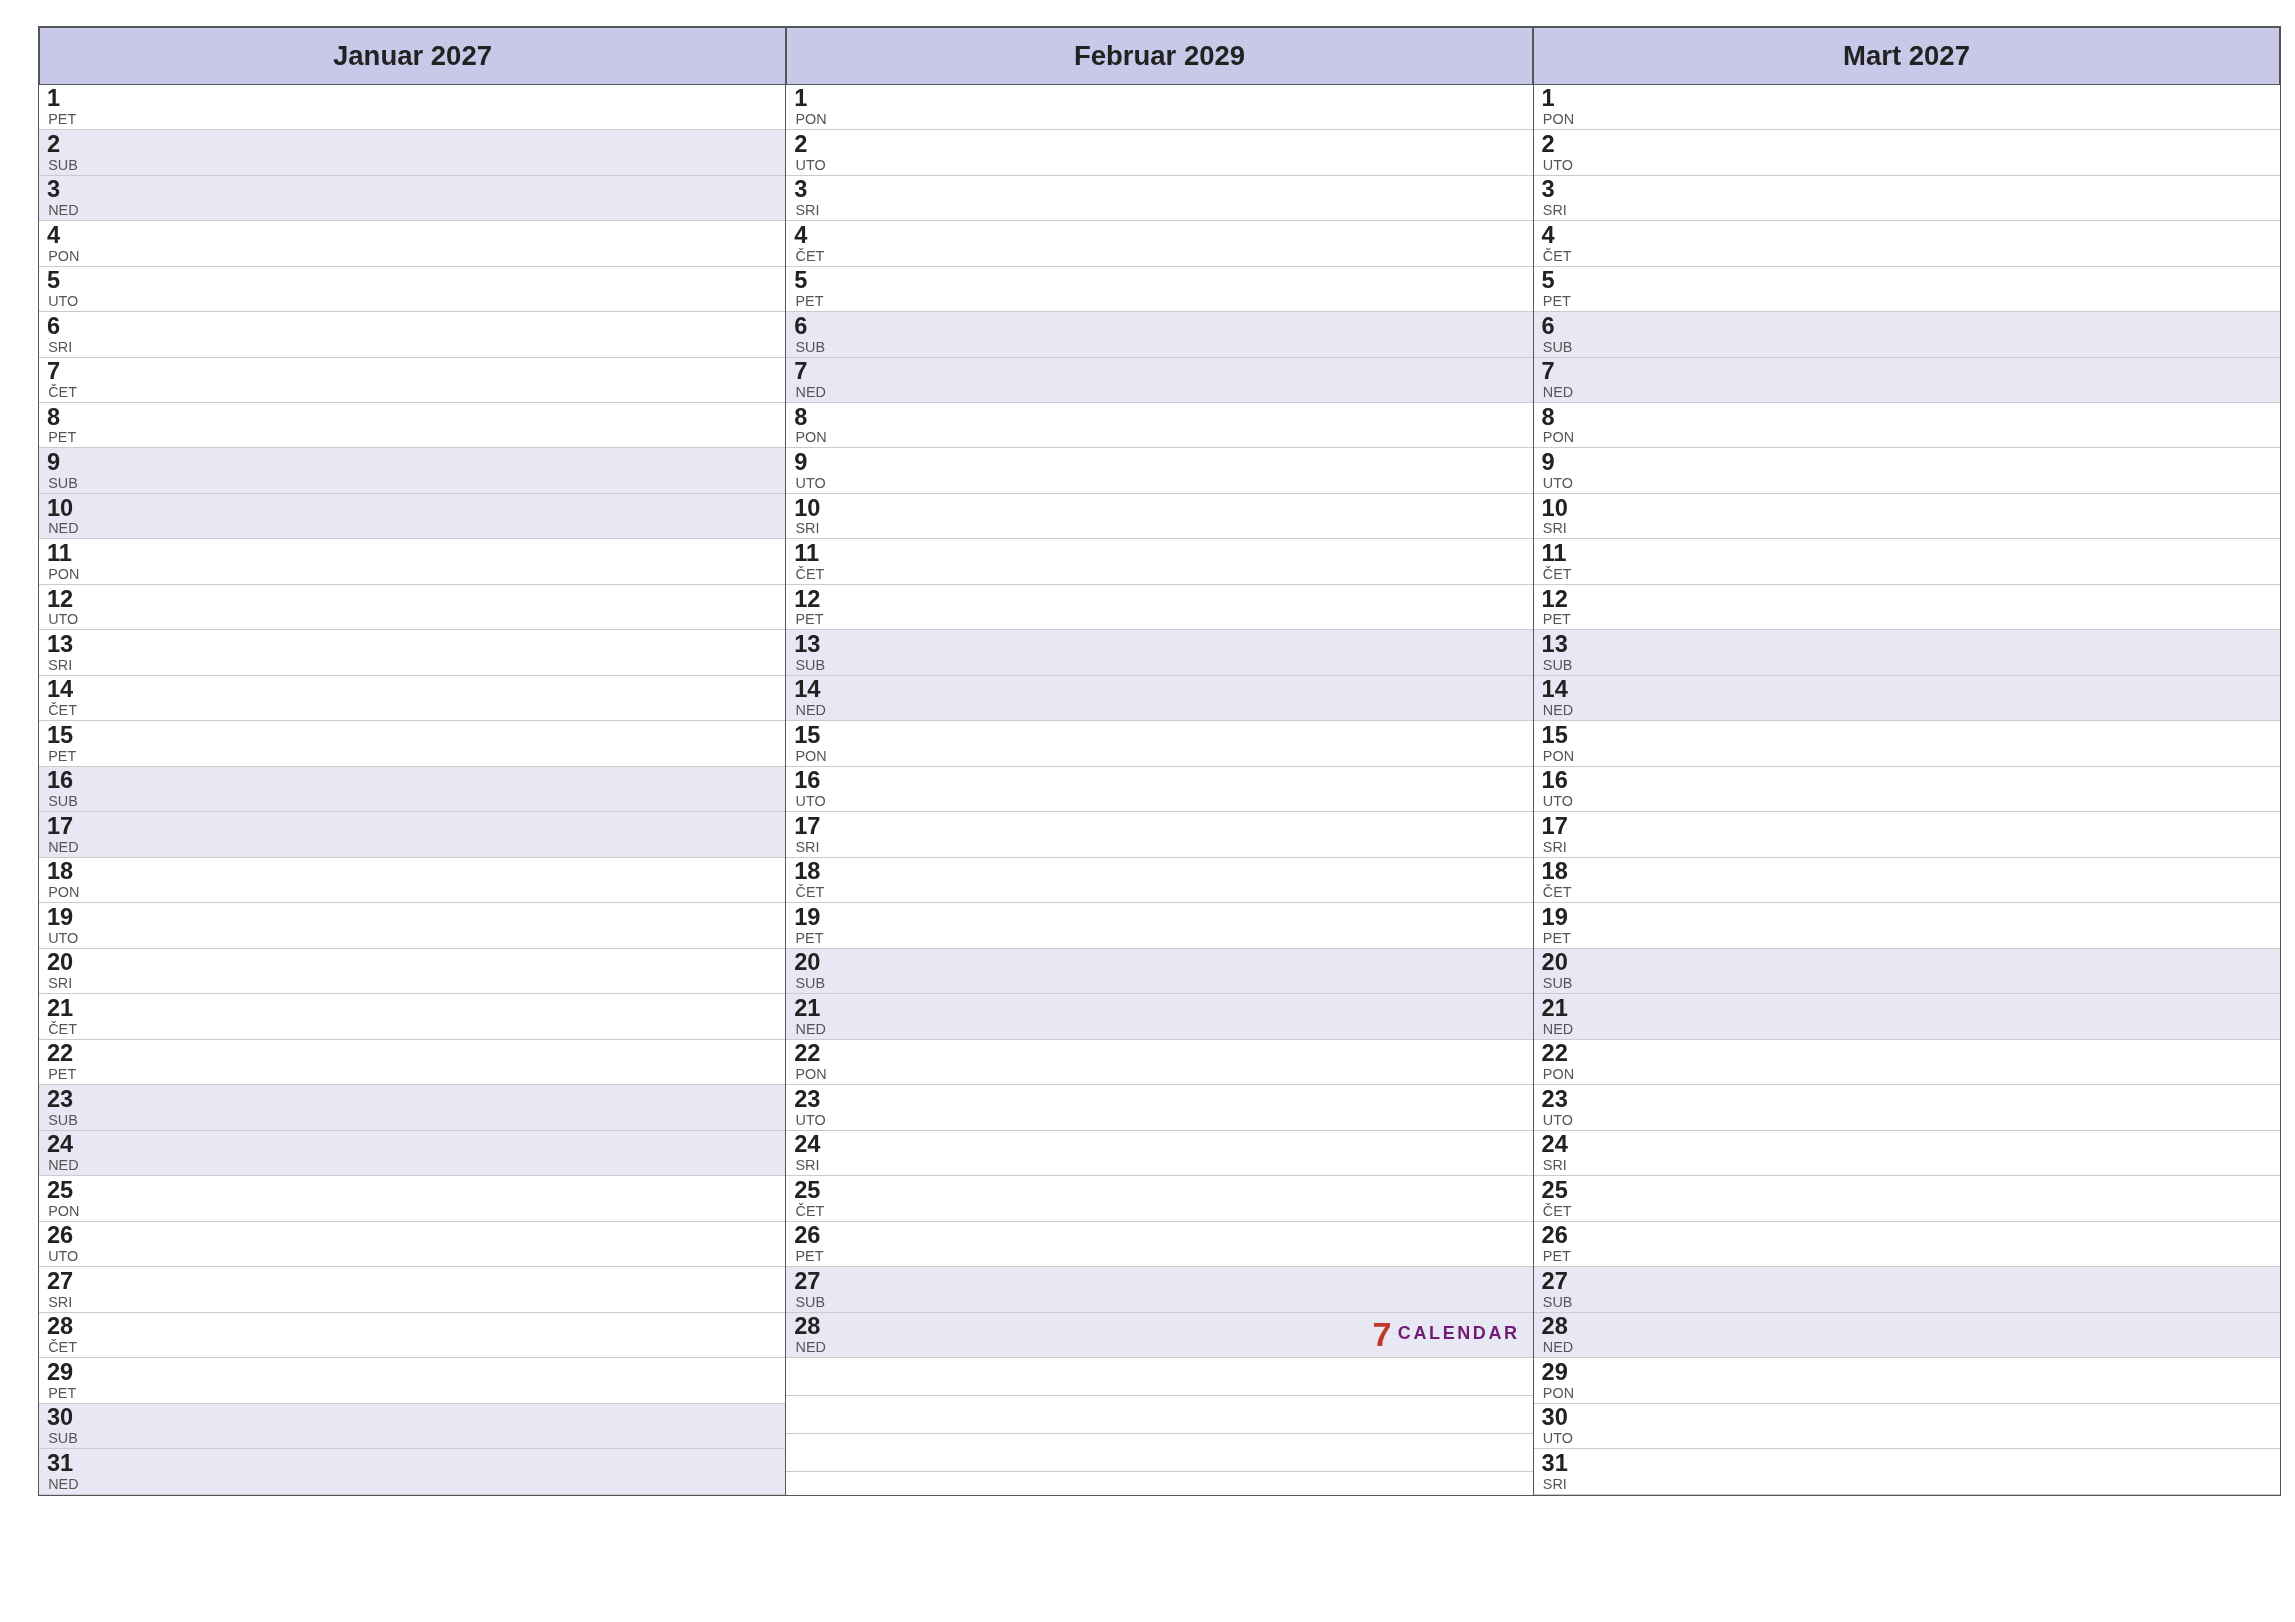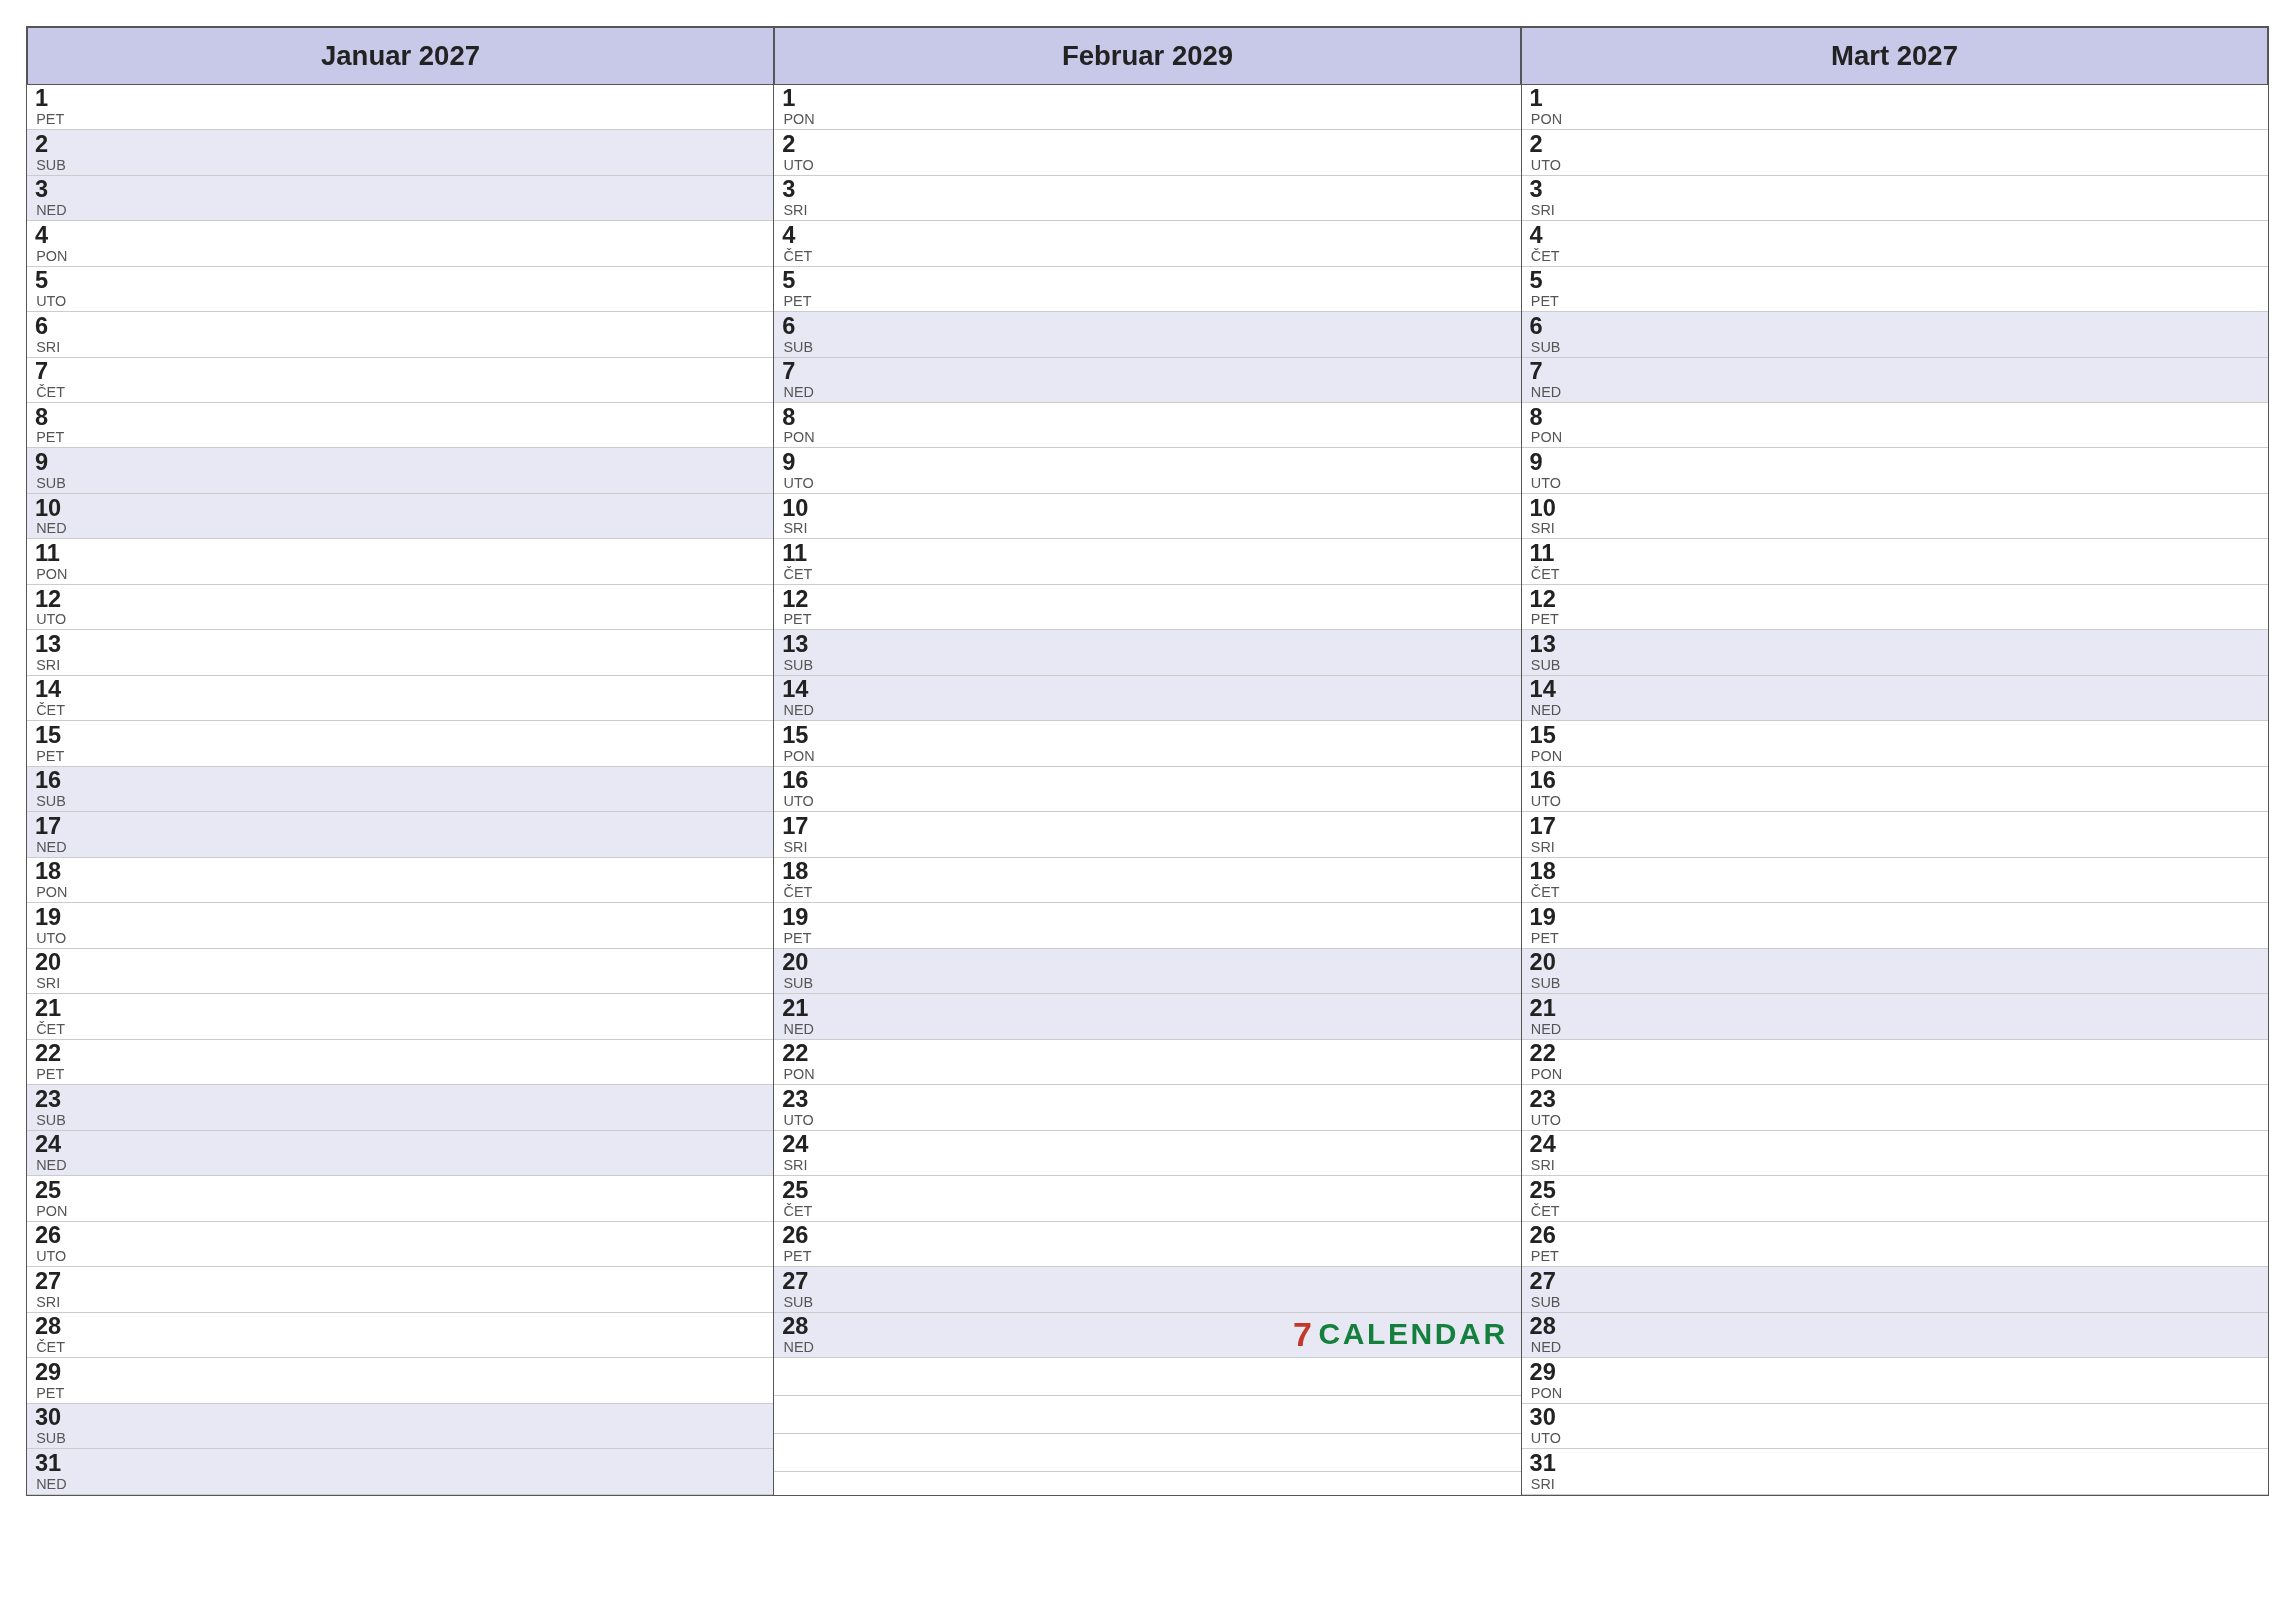--- a/index.html
+++ b/index.html
@@ -8,20 +8,21 @@
       font-family: Arial, sans-serif;
       width: 2295px;
       min-height: 1623px;
       padding: 26px;
     }
     .calendar-wrapper {
       border: 1.3px solid #555;
       display: flex;
       flex-direction: column;
       width: 100%;
+      margin-left: 12px;
     }
     .months-header {
       display: flex;
       width: 100%;
     }
     .month-header {
       flex: 1;
       background: #c8c8e8;
       border: 0.7px solid #555;
       text-align: center;
@@ -443,21 +444,21 @@
             <span class="day-name">SUB</span>
           </div>
         </div>
         <div class="day-row weekend" style="position: relative;">
           <div class="day-label">
             <span class="day-number">28</span>
             <span class="day-name">NED</span>
           </div>
           <div style="display: flex; align-items: center; gap: 6.5px; margin-left: auto; position: absolute; right: 13px; bottom: 6.5px;">
             <span style="font-size: 34px; font-weight: bold; color: rgb(192, 57, 43); line-height: 1;">7</span>
-            <span style="font-size: 30px; letter-spacing: 2.6px; font-weight: bold; color: #15803d;">CALENDAR</span>
+            <span style="font-size: 18px; letter-spacing: 2.6px; font-weight: bold; color: #701a75;">CALENDAR</span>
           </div>
         </div>
         <div class="day-row placeholder"></div>
         <div class="day-row placeholder"></div>
         <div class="day-row placeholder"></div>
       </div>
       <div class="month-col">
         <div class="day-row">
           <div class="day-label">
             <span class="day-number">1</span>

